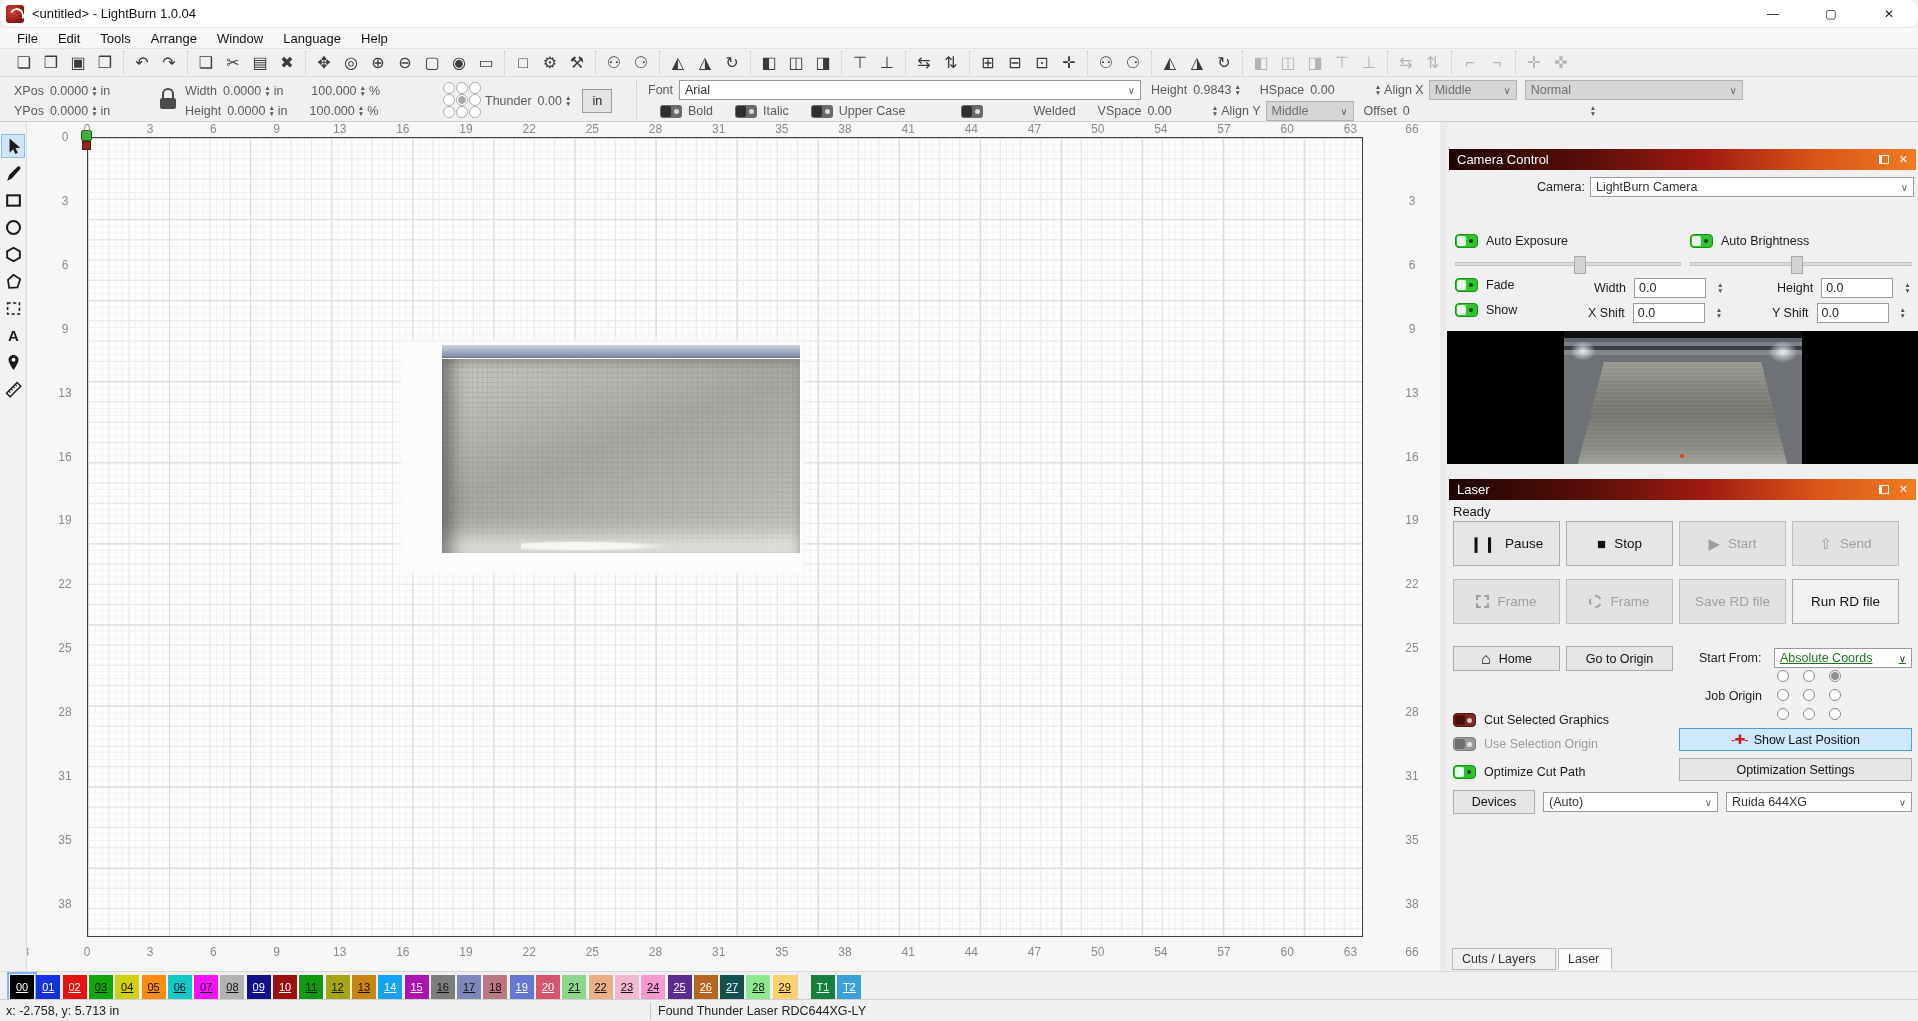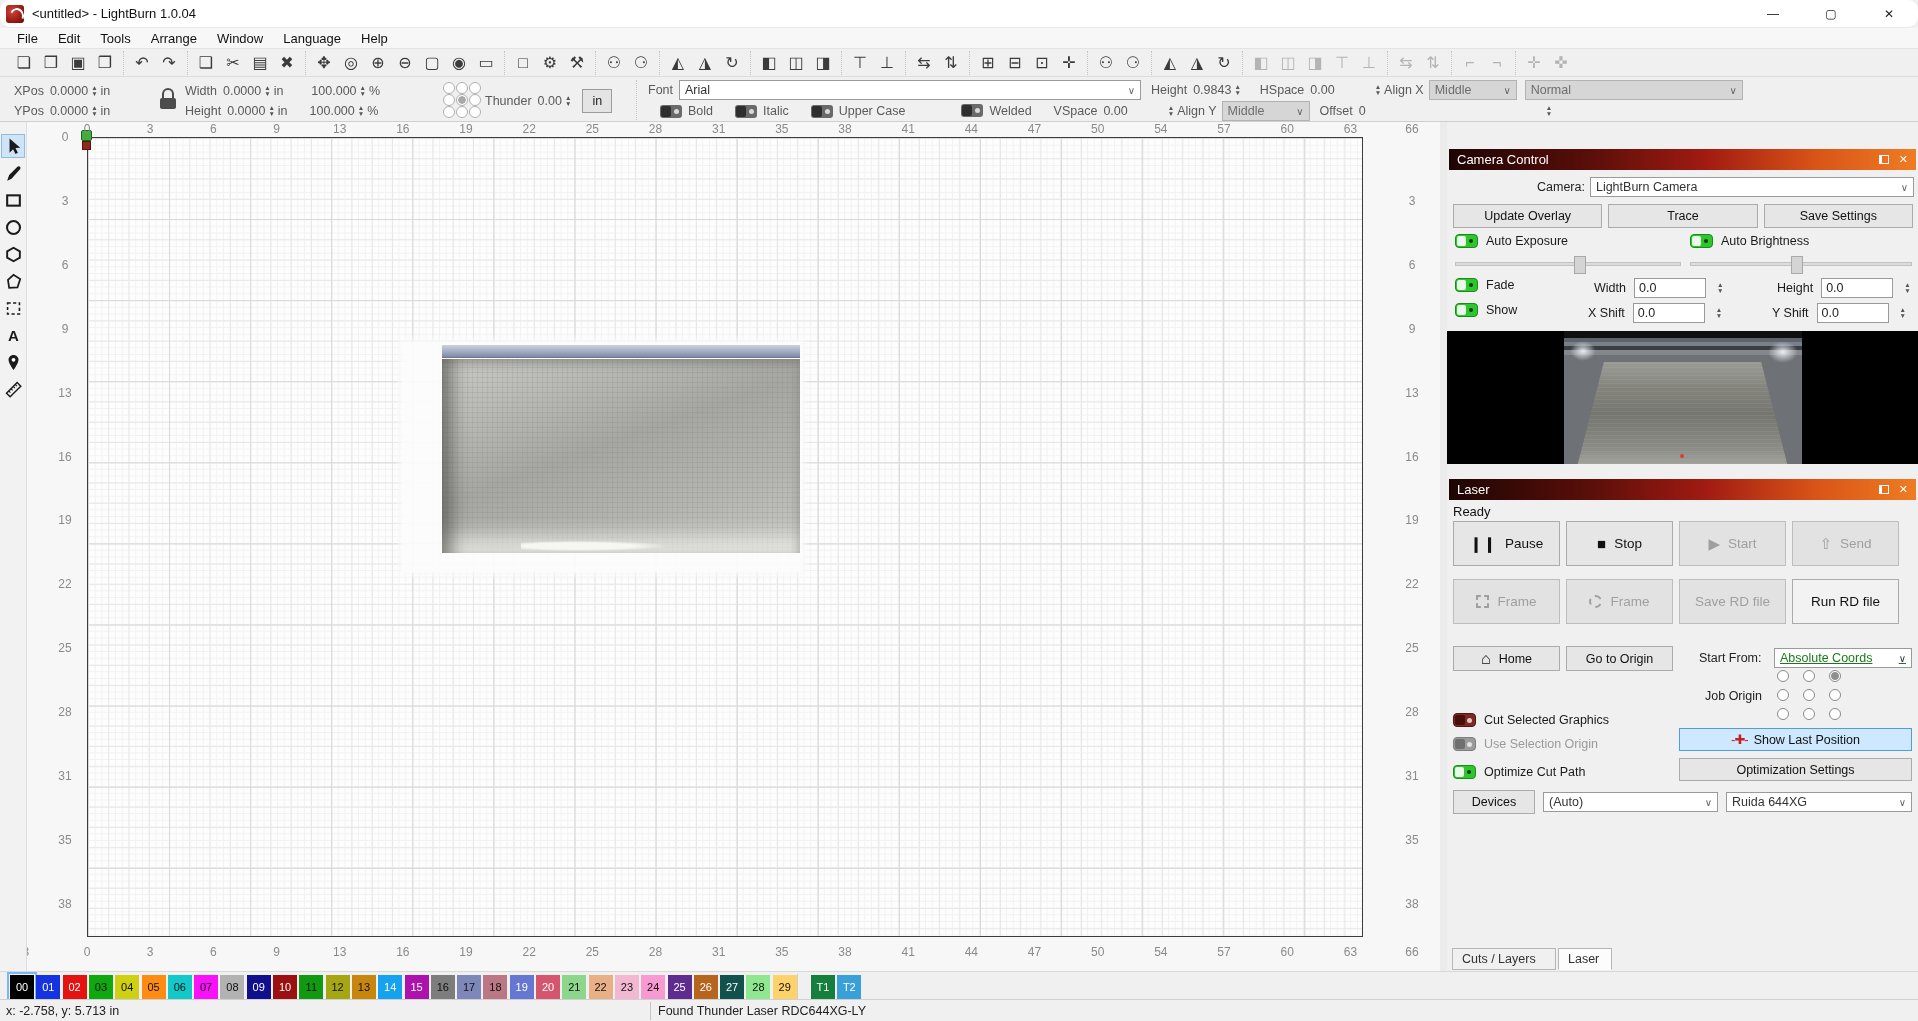--- a/index.html
+++ b/index.html
@@ -145,21 +145,21 @@
   #pv-dot { position:absolute; left:49%; bottom:6px; width:4px; height:4px; border-radius:50%; background:#e03a2a; }
 
   .dock-tab { position:absolute; top:826px; height:22px; background:#f0f0f0; border:1px solid #b6b6b6;
     display:flex; align-items:center; padding:0 9px; font-size:12.5px; color:#333; }
   .dock-tab.active { background:#fcfcfc; border-bottom-color:#fcfcfc; }
 
   
   #palette { position:absolute; left:0; top:971px; width:1918px; height:28px; background:#f0f0f0;
     border-top:1px solid #d8d8d8; }
   .swatch { position:absolute; top:3px; width:24px; height:24px; display:flex; align-items:center;
-    justify-content:center; font-size:11px; }
+    justify-content:center; font-size:11px;text-decoration:underline; }
   .swatch.selected { outline:2px solid #7ab8f5; outline-offset:1px; }
   #pal-sep { position:absolute; left:797px; top:2px; width:1px; height:25px; background:#cfcfcf; }
 
   
   #statusbar { position:absolute; left:0; top:999px; width:1918px; height:22px; background:#f0f0f0;
     border-top:1px solid #d0d0d0; font-size:12.5px; color:#222; }
   #status-sep { position:absolute; left:650px; top:2px; width:1px; height:18px; background:#c6c6c6; }
 
   .laser-ico { font-size:15px; margin-right:8px; }
   .frame-rect-ico { width:13px; height:13px; border:2px dashed #9f9f9f; margin-right:8px; }
@@ -386,21 +386,21 @@
         <span class="lbl">Bold</span>
       </span>
       <span style="display: inline-flex; align-items: center; margin-right: 22px;">
         <span class="mini-toggle"></span>
         <span class="lbl">Italic</span>
       </span>
       <span style="display: inline-flex; align-items: center; margin-right: 56px;">
         <span class="mini-toggle"></span>
         <span class="lbl">Upper Case</span>
       </span>
-      <span style="display: inline-flex; margin-right: 22px;">
+      <span style="display: inline-flex; align-items: center; margin-right: 22px; gap: 44px;">
         <span class="mini-toggle"></span>
         <span class="lbl">Welded</span>
       </span>
       <span style="display: inline-flex; align-items: center;">
         <span class="lbl">VSpace</span>
         <span class="val">0.00</span>
         <span class="spin" style="margin-left: 40px;">
           <span>▲</span>
           <span>▼</span>
         </span>
@@ -571,25 +571,20 @@
         <span>✕</span>
       </span>
     </div>
     <div class="t2row" style="position:absolute; left:0; top:55px; width:471px;">
       <span style="margin-left:90px; color:#222;">Camera:</span>
       <span class="combo" style="flex:1; margin-left:5px; margin-right:4px;">
         <span>LightBurn Camera</span>
           <span class="chev">∨</span>
         </span>
     </div>
-    <div style="position:absolute; left:6px; top:82px; width:460px; display:flex; gap:6px;" id="camera-buttons">
-        <div class="btn" style="flex: 1 1 0%; height: 24px;">Update Overlay</div>
-        <div class="btn" style="flex: 1 1 0%; height: 24px;">Trace</div>
-        <div class="btn" style="flex: 1 1 0%; height: 24px;">Save Settings</div>
-      </div>
     <div class="chk-row" style="left:8px; top:112px;">
       <span class="toggle on-green"></span>
       <span>Auto Exposure</span>
     </div>
     <div class="chk-row" style="left:243px; top:112px;">
       <span class="toggle on-green"></span>
       <span>Auto Brightness</span>
     </div>
     <div class="slider-track" style="left:8px; top:140px; width:226px;">
       <div class="slider-handle" style="left:118px;"></div>

